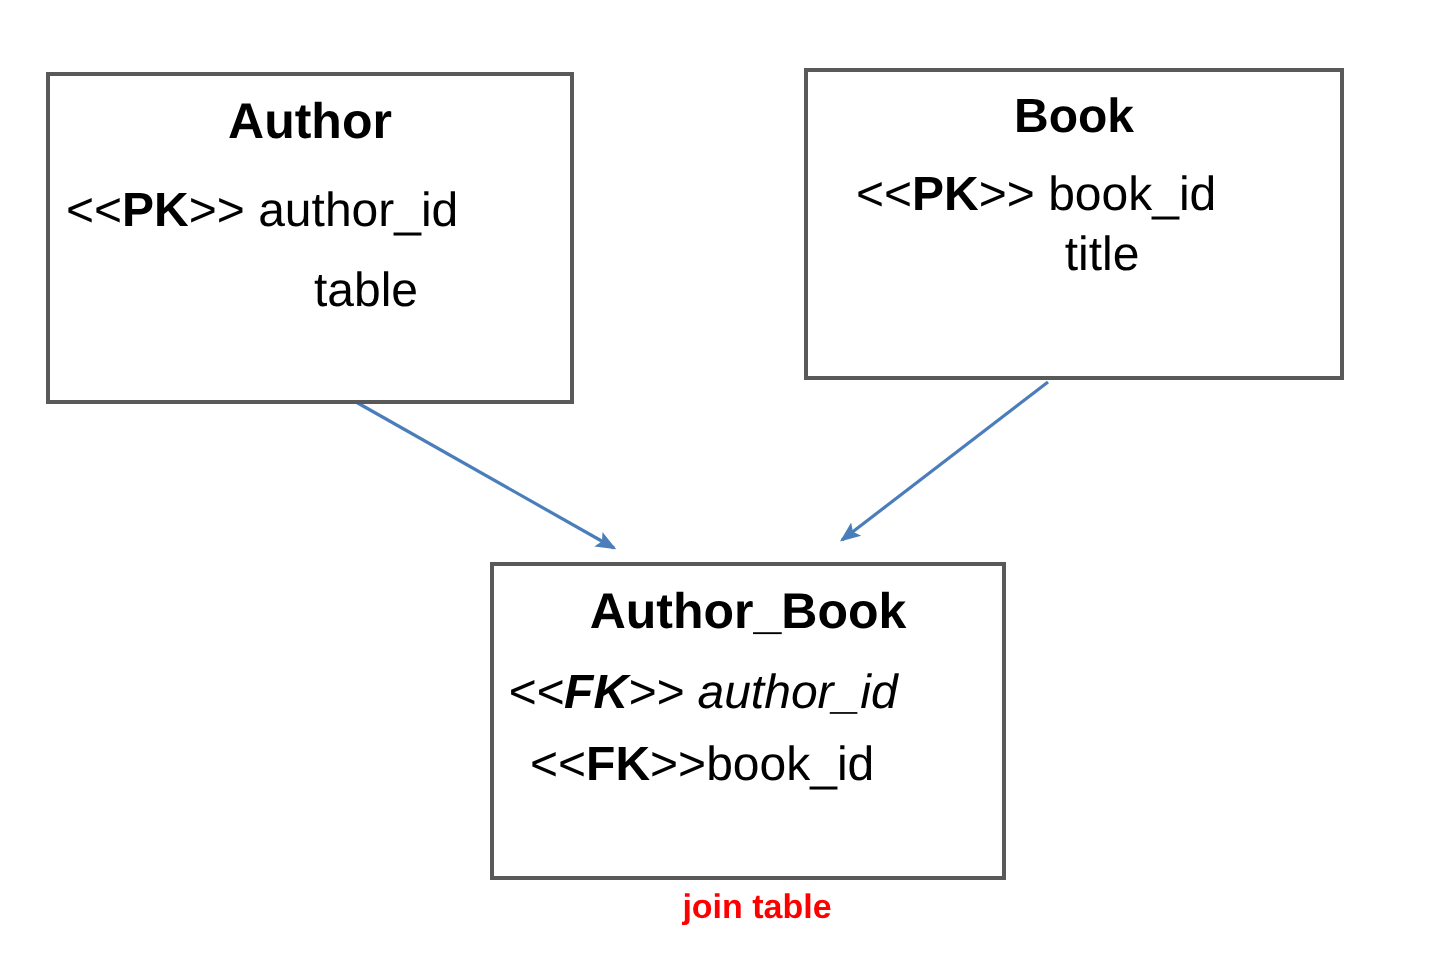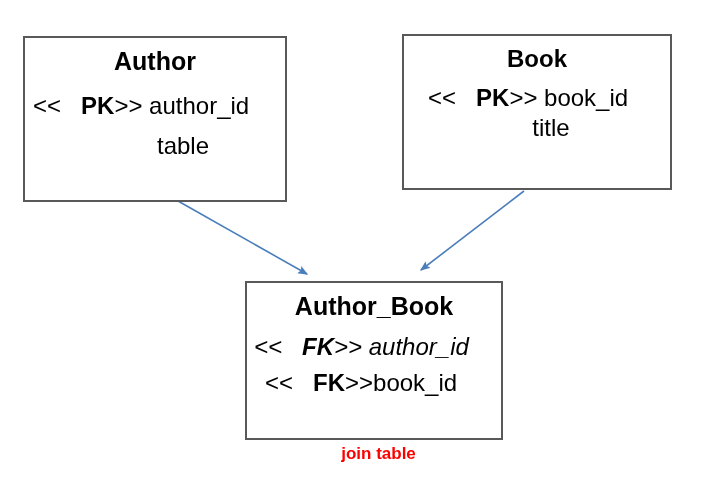--- a/index.html
+++ b/index.html
@@ -68,21 +68,21 @@
   #box-book .attr-row          { font-size: 24px; line-height: 30px; text-align: center; }
   #box-book .attr-row.r0       { text-align: left; padding-left: 24px; }
   #box-book .attr-row.r1       { padding-left: 28px; }
 
   
   #box-joint .attr-row         { font-size: 24px; line-height: 36px; text-align: left; }
   #box-joint .attr-row.r0      { padding-left: 7px; font-style: italic; }
   #box-joint .attr-row.r1      { padding-left: 18px; }
 
   .stereo-mark { font-weight: normal; }
-  .stereo-key  { font-weight: bold; margin-left: 20px; }
+  .stereo-key  { font-weight: bold; }
 
   
   #join-caption {
     position: absolute;
     left: 245px;
     top: 444px;
     width: 267px;
     text-align: center;
     font-size: 17px;
     font-weight: bold;

